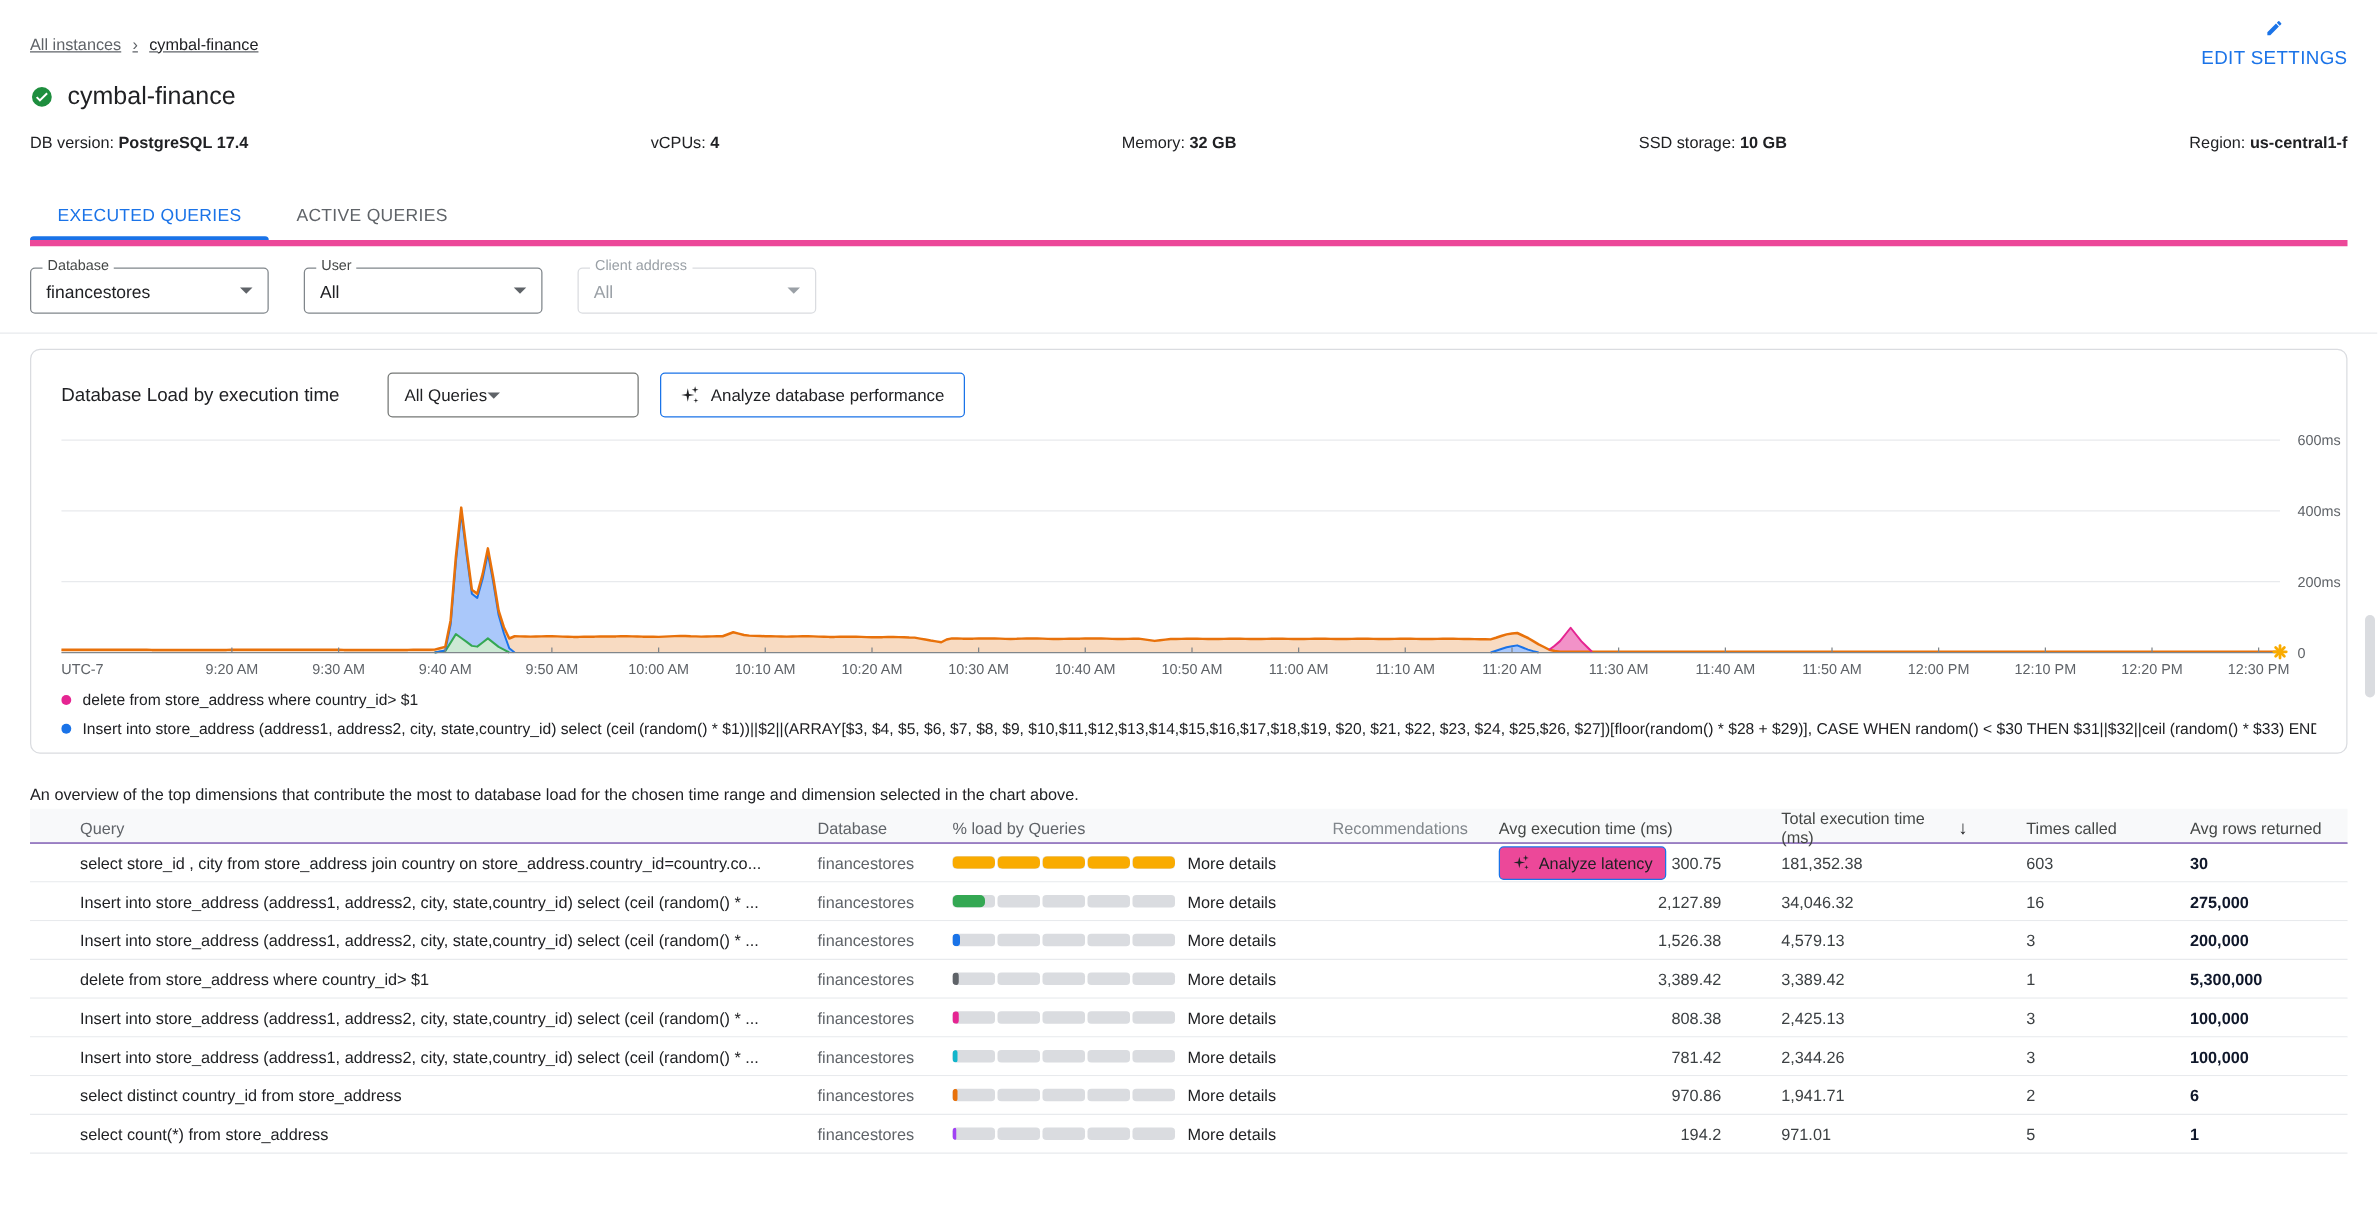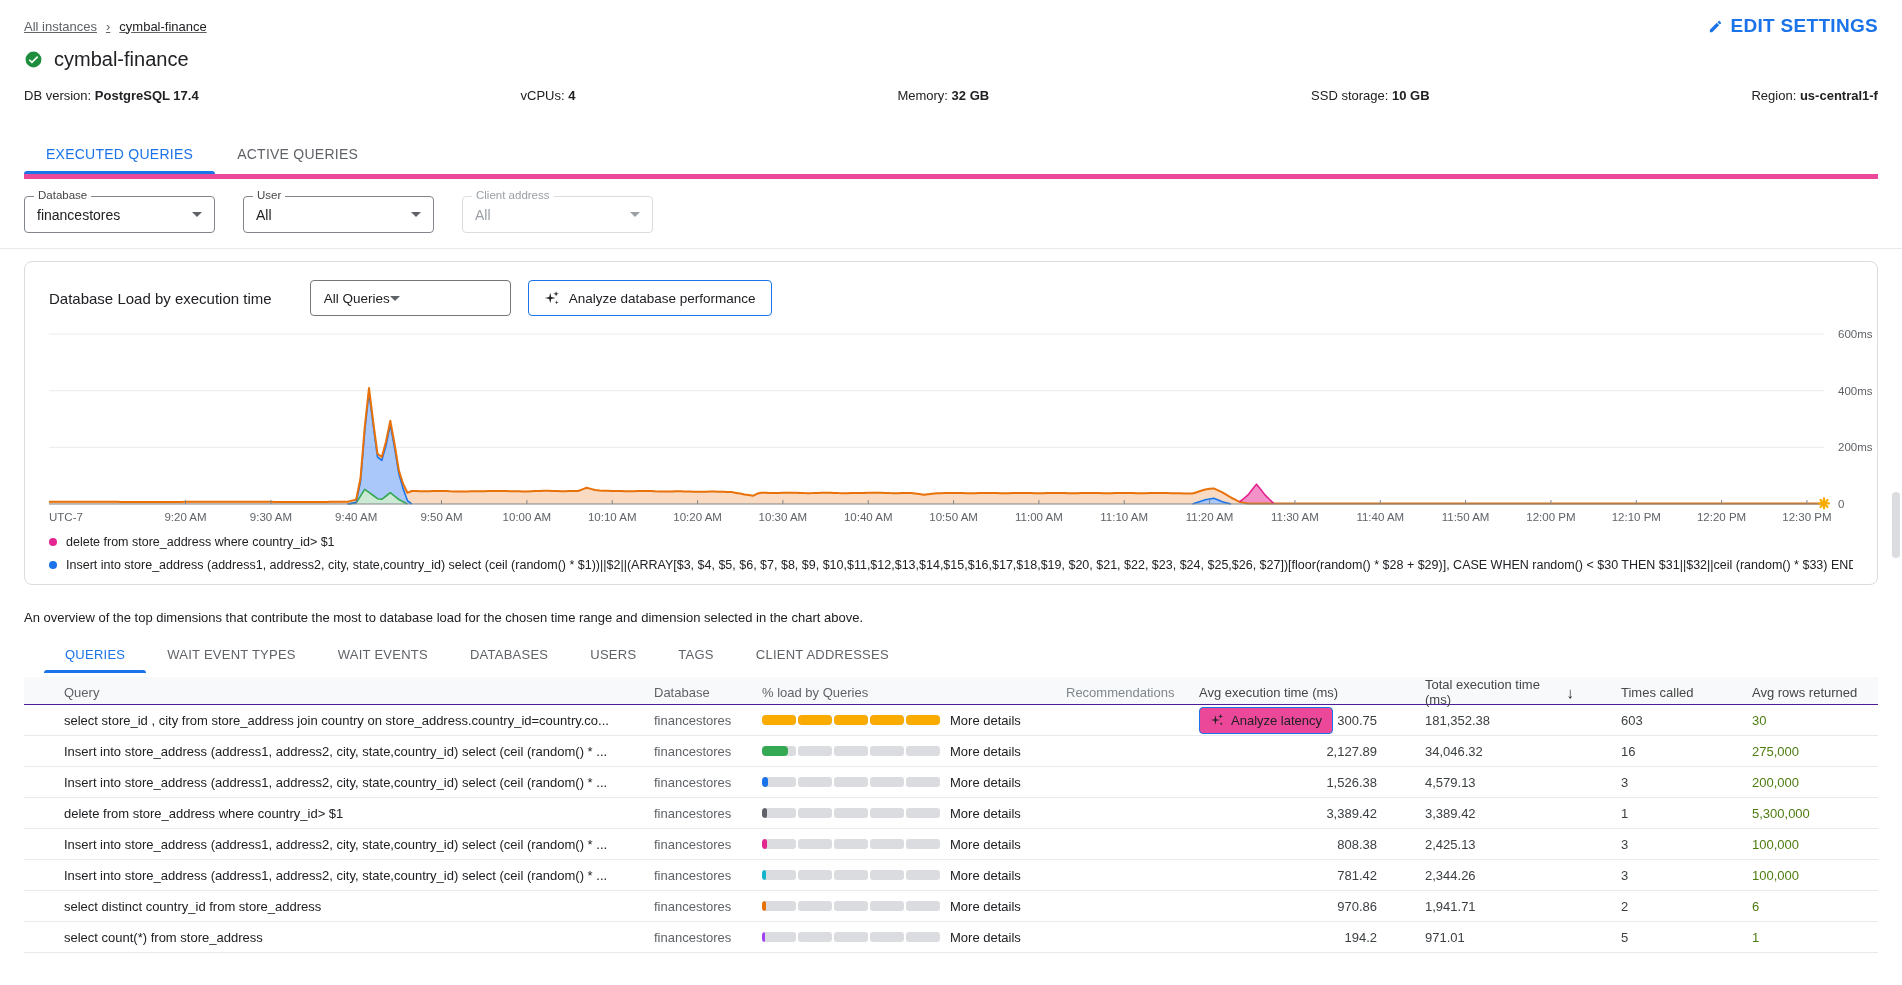--- a/index.html
+++ b/index.html
@@ -10,21 +10,21 @@
     font-family:"Liberation Sans","DejaVu Sans",sans-serif;
   }
   .pad { padding:0 24px; }
 
   
   .crumb-row { display:flex; justify-content:space-between; align-items:center; padding-top:15px; }
   .crumbs { display:flex; align-items:center; gap:9px; font-size:13px; color:#5f6368;text-decoration:underline; }
   .crumb-link { cursor:pointer; }
   .crumb-sep { font-size:13px; color:#5f6368; }
   .crumb-cur { color:#202124; }
-  .edit-settings { display:flex; align-items:center; gap:8px; color:#1a73e8; font-size:19px; font-weight:700; letter-spacing:.3px; cursor:pointer; }
+  .edit-settings { display:flex; align-items:center; gap:8px; color:#1a73e8; font-size:15px; font-weight:400; letter-spacing:.3px; cursor:pointer;flex-direction:column; }
   .title-row { display:flex; align-items:center; gap:11px; margin-top:11px; }
   h1 { margin:0; font-size:20px; font-weight:500; color:#202124; }
   .specs { display:flex; gap:33px; margin-top:17px; font-size:13px; color:#202124;justify-content:space-between; }
   .spec b { font-weight:700; }
 
   
   .main-tabs { display:flex; margin:33px 24px 0; border-bottom:5px solid #ec4899; }
   .mtab { position:relative; height:38px; line-height:36px; padding:0 22px; font-size:14px; font-weight:500; letter-spacing:.25px; color:#5f6368; cursor:pointer; }
   .mtab.active { color:#1a73e8; }
   .mtab.active::after { content:""; position:absolute; left:0; right:0; bottom:0; height:3px; background:#1a73e8; border-radius:3px 3px 0 0; }
@@ -91,21 +91,21 @@
   .loadbar { display:flex; gap:2px; width:178px; flex:none; }
   .seg { height:10px; flex:1; background:#dadce0; border-radius:3px; overflow:hidden; }
   .segfill { height:100%; border-radius:4px; }
   .more { color:#202124; cursor:pointer; }
   .td-avg { display:flex; align-items:center; justify-content:flex-end; padding-right:2px; color:#3c4043; }
   .lat-btn { display:flex; align-items:center; gap:7px; height:27px; padding:0 10px; margin-right:auto;
              border:1px solid #1a73e8; border-radius:4px; background:#ec4899; color:#202124;
              font-size:13px; font-weight:500; font-family:inherit; cursor:pointer; }
   .td-total { padding-left:46px; color:#3c4043; }
   .td-times { padding-left:47px; color:#3c4043; }
-  .td-rows { padding-left:48px; color:#4d7c0f; }
+  .td-rows { padding-left:48px; color:#0f172a;font-weight:bold; }
 
   .scroll-thumb { position:absolute; right:2px; top:492px; width:8px; height:66px; background:#dadce0; border-radius:4px; }
 </style>
 </head>
 <body>
 
 <div class="pad">
   <div class="crumb-row">
     <div class="crumbs">
       <span class="crumb-link">All instances</span>
@@ -264,29 +264,20 @@
     <div class="legend-row">
       <span class="legend-dot" style="background: rgb(26, 115, 232);"></span>
       <span>Insert into store_address (address1, address2, city, state,country_id) select (ceil (random() * $1))||$2||(ARRAY[$3, $4, $5, $6, $7, $8, $9, $10,$11,$12,$13,$14,$15,$16,$17,$18,$19, $20, $21, $22, $23, $24, $25,$26, $27])[floor(random() * $28 + $29)], CASE WHEN random() &lt; $30 THEN $31||$32||ceil (random() * $33) END, (ARRAY[$34, $35, ...</span>
     </div>
   </div>
 </div>
 
 <div class="bottom">
   <p class="subtitle">An overview of the top dimensions that contribute the most to database load for the chosen time range and dimension selected in the chart above.</p>
 
-  <div class="dim-tabs">
-    <div class="dtab active">QUERIES</div>
-    <div class="dtab">WAIT EVENT TYPES</div>
-    <div class="dtab">WAIT EVENTS</div>
-    <div class="dtab">DATABASES</div>
-    <div class="dtab">USERS</div>
-    <div class="dtab">TAGS</div>
-    <div class="dtab">CLIENT ADDRESSES</div>
-  </div>
 
   <div class="qtable">
     <div class="thead">
       <span class="th-query">Query</span>
       <span>Database</span>
       <span>% load by Queries</span>
       <span class="th-rec">Recommendations</span>
       <span class="th-num">Avg execution time (ms)</span>
       <span class="th-num th-total">
         <span>Total execution time (ms)</span>

